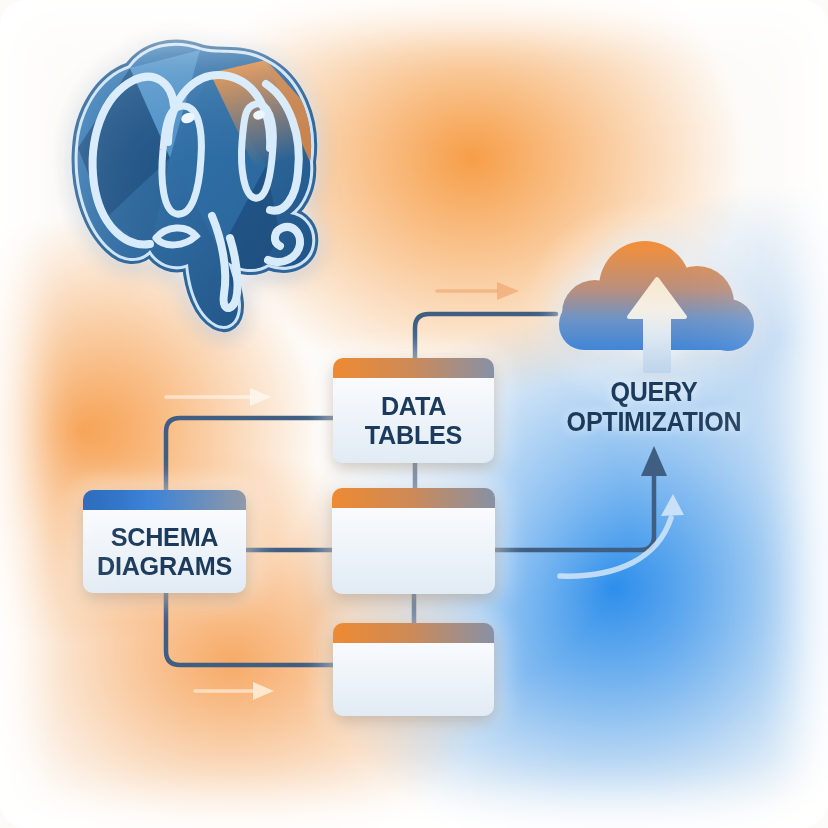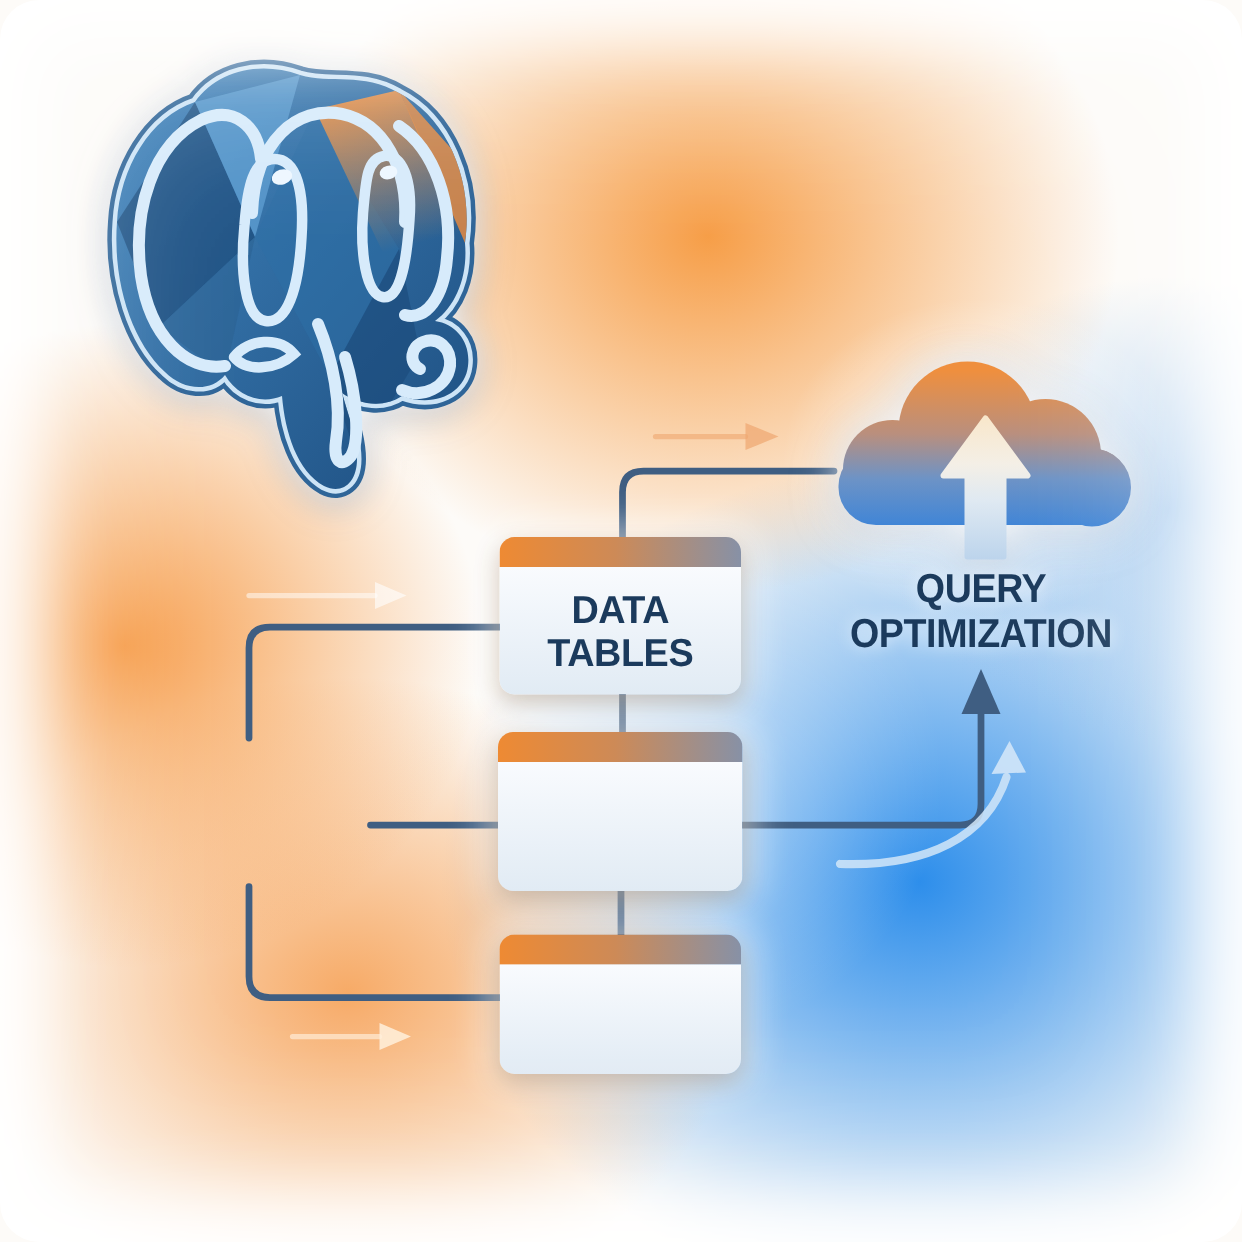--- a/index.html
+++ b/index.html
@@ -148,20 +148,26 @@
     </g>
   </svg>
 
   <div class="node" id="node-data-tables">
     <div class="node-header header-orange"></div>
     <div class="node-body">
       <div class="node-label">DATA TABLES</div>
     </div>
   </div>
 
+  <div class="node" id="node-schema">
+    <div class="node-header header-blue"></div>
+    <div class="node-body">
+      <div class="node-label">SCHEMA DIAGRAMS</div>
+    </div>
+  </div>
 
   <div class="node" id="node-row2">
     <div class="node-header header-orange"></div>
     <div class="node-body">
       <div class="node-label"></div>
     </div>
   </div>
 
   <div class="node" id="node-row3">
     <div class="node-header header-orange"></div>

